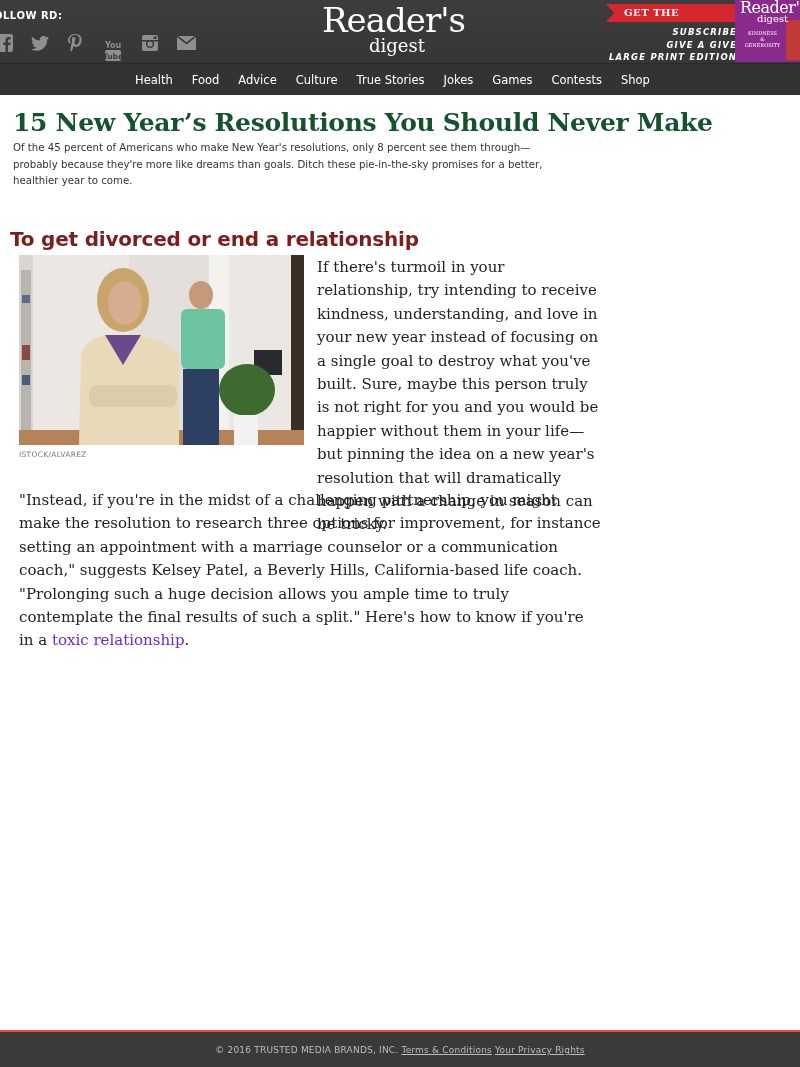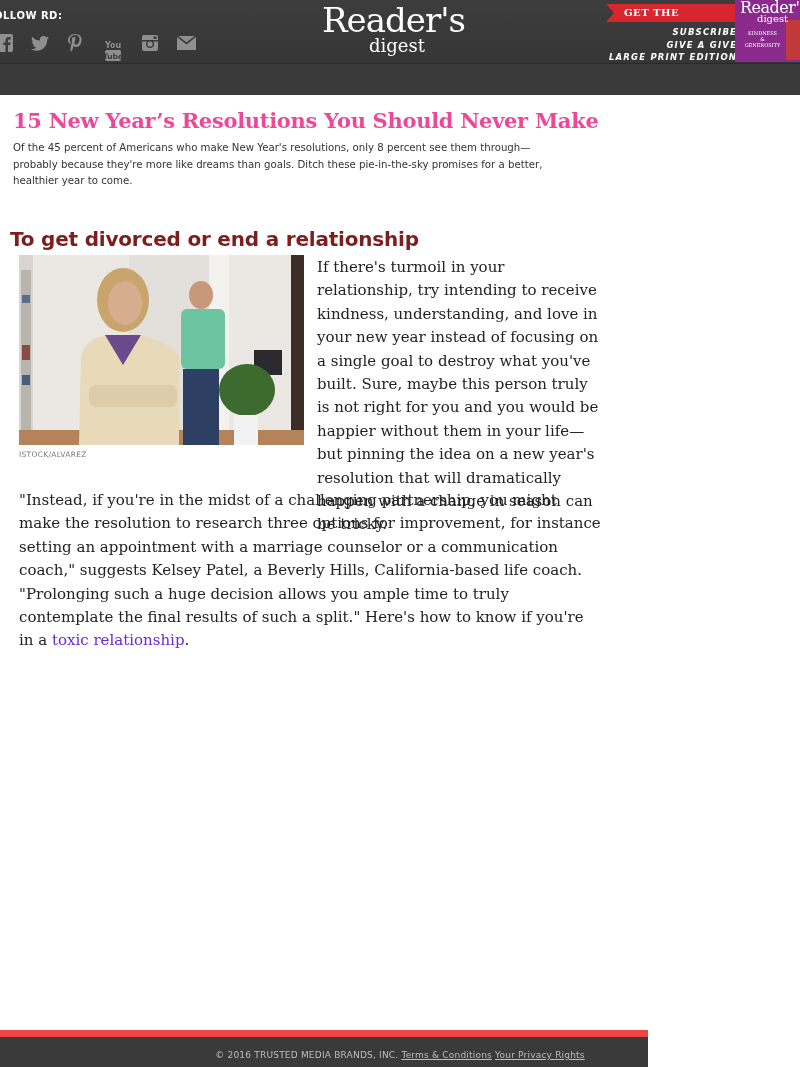--- a/index.html
+++ b/index.html
@@ -26,35 +26,35 @@
   .mag-cover .c-sub { position: absolute; left: 22px; top: 13px; font-family: "DejaVu Serif", serif; color: #fff; font-size: 10px; }
   .mag-cover .c-line { position: absolute; left: 5px; font-family: "DejaVu Serif", serif; color: #fff; font-size: 5px; text-align: center; width: 45px; }
   .mag-cover .c-accent { position: absolute; right: 0; top: 20px; width: 14px; height: 40px; background: #c03a3a; }
 
   .nav { position: absolute; left: 0; top: 64px; width: 800px; height: 31px; background: #333333; display: flex; justify-content: center; align-items: center; padding-left: 0; }
   .nav-item { font-family: "DejaVu Sans", sans-serif; font-size: 11.5px; color: #ffffff; margin: 0 9px; text-decoration: none; }
   .nav-items { position: absolute; left: 135px; top: 9px; display: flex; }
   .nav-items .nav-item { margin: 0 19px 0 0; }
 
   
-  .title { position: absolute; left: 13px; top: 108px; font-family: "DejaVu Serif", serif; font-size: 21px; color: #ec4899; letter-spacing: -0.3px; }
+  .title { position: absolute; left: 13px; top: 108px; font-family: "DejaVu Serif", serif; font-size: 25px; color: #14532d; letter-spacing: -0.3px; }
   .dek { position: absolute; left: 13px; top: 140px; width: 530px; font-family: "DejaVu Sans", sans-serif; font-size: 10.2px; line-height: 16.5px; color: #333; }
 
   .section-heading { position: absolute; left: 10px; top: 227px; font-family: "DejaVu Sans", sans-serif; font-weight: bold; font-size: 20px; color: #7f1d1d; letter-spacing: -0.2px; }
 
   .photo { position: absolute; left: 19px; top: 255px; width: 285px; height: 190px; overflow: hidden; background: #e8e6e3; }
   .credit { position: absolute; left: 19px; top: 450px; font-family: "DejaVu Sans", sans-serif; font-size: 7.5px; color: #777; letter-spacing: 0.3px; }
 
   .body-text { position: absolute; font-family: "DejaVu Serif", serif; font-size: 15px; line-height: 23.4px; color: #222; }
   .side-text { left: 317px; top: 256px; width: 285px; }
   .full-text { left: 19px; top: 489px; width: 582px; }
   .link { color: #6d28d9; text-decoration: none; }
 
   
-  .footer { position: absolute; left: 0; top: 1030px; width: 648px; height: 37px; background: #3a3a3a; border-top: 7px solid #ef4444; text-align: center; }
+  .footer { position: absolute; left: 0; top: 1030px; width: 800px; height: 37px; background: #3a3a3a; border-top: 2px solid #ef4444; text-align: center; }
   .footer-inner { position: absolute; left: 0; width: 800px; top: 13px; font-family: "DejaVu Sans", sans-serif; font-size: 9px; color: #bdbdbd; letter-spacing: 0.2px; }
   .footer-link { color: #bdbdbd; text-decoration: underline; }
 </style>
 </head>
 <body>
 
 <div class="header">
   <div class="header-top">
     <div class="follow-label">OLLOW RD:</div>
 
@@ -111,20 +111,33 @@
     <div class="mag-cover">
       <div class="c-accent"></div>
       <div class="c-title">Reader's</div>
       <div class="c-sub">digest</div>
       <div class="c-line" style="top:30px;">KINDNESS</div>
       <div class="c-line" style="top:36px;">&amp;</div>
       <div class="c-line" style="top:42px;">GENEROSITY</div>
     </div>
   </div>
 
+  <nav class="nav">
+    <div class="nav-items">
+      <a class="nav-item">Health</a>
+      <a class="nav-item">Food</a>
+      <a class="nav-item">Advice</a>
+      <a class="nav-item">Culture</a>
+      <a class="nav-item">True Stories</a>
+      <a class="nav-item">Jokes</a>
+      <a class="nav-item">Games</a>
+      <a class="nav-item">Contests</a>
+      <a class="nav-item">Shop</a>
+    </div>
+  </nav>
 </div>
 
 <h1 class="title">15 New Year’s Resolutions You Should Never Make</h1>
 <p class="dek">Of the 45 percent of Americans who make New Year's resolutions, only 8 percent see them through—probably because they're more like dreams than goals. Ditch these pie-in-the-sky promises for a better, healthier year to come.</p>
 
 <h2 class="section-heading">To get divorced or end a relationship</h2>
 
 <div class="photo">
   <svg width="285" height="190" viewBox="0 0 285 190">
     <rect width="285" height="190" fill="#ebe8e4"></rect>

